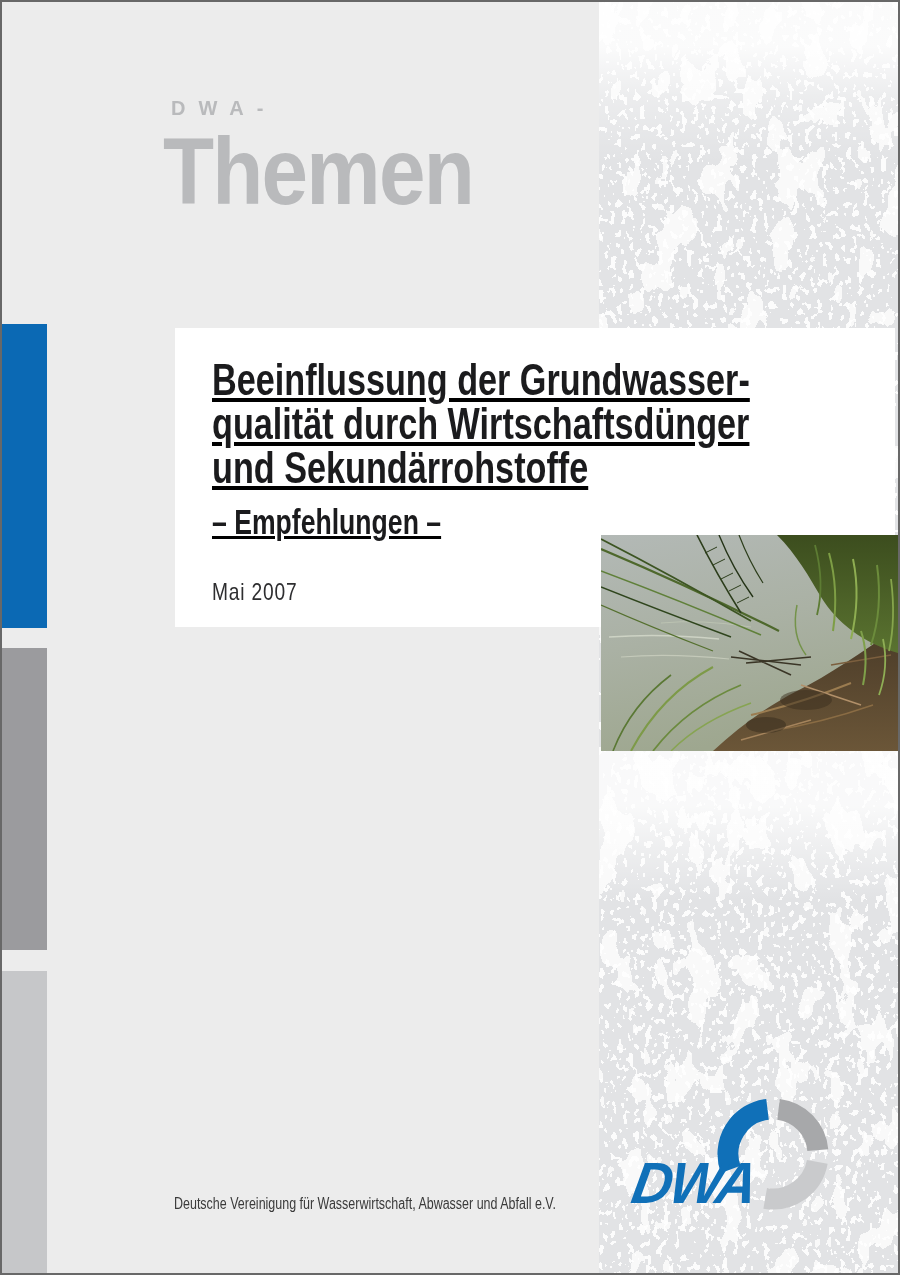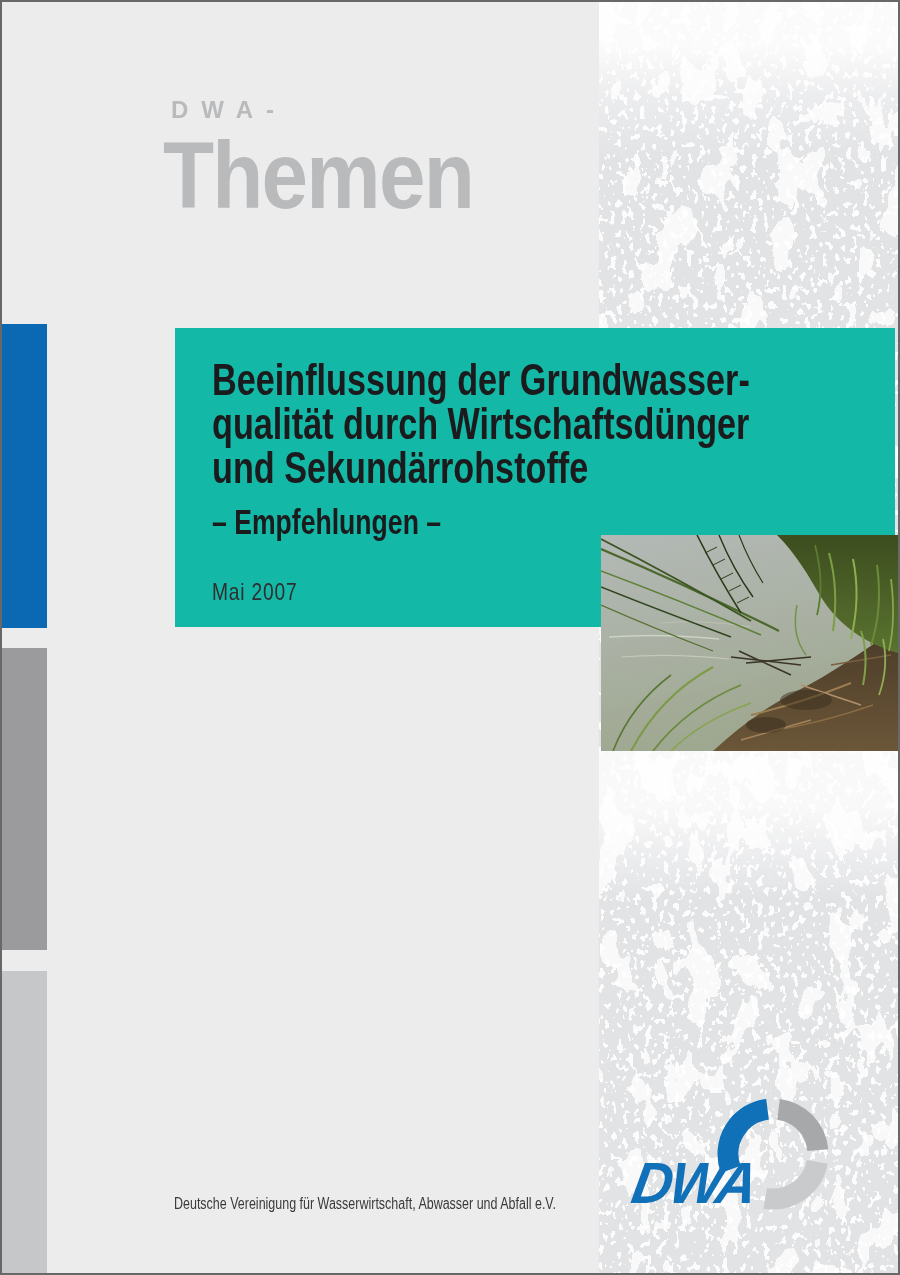--- a/index.html
+++ b/index.html
@@ -22,36 +22,36 @@
     position:absolute;left:0;top:0;width:299px;height:160px;
     background:linear-gradient(180deg, rgba(255,255,255,.85) 0 45px, rgba(255,255,255,.35) 95px, rgba(255,255,255,0) 160px);
   }
   .tex-light-mid{
     position:absolute;left:0;top:748px;width:299px;height:150px;
     background:linear-gradient(180deg, rgba(255,255,255,.8) 0 55px, rgba(255,255,255,.45) 95px, rgba(255,255,255,0) 150px);
   }
   
   .series{position:absolute;left:161px;top:96px;color:#b9babc;z-index:3;}
   .series-prefix{
-    display:block;font-size:24px;font-weight:bold;letter-spacing:13px;line-height:1;
+    display:block;font-size:20px;font-weight:bold;letter-spacing:13px;line-height:1;
     margin-left:8px;
   }
   .series-name{
     display:block;font-size:95px;font-weight:bold;line-height:1;letter-spacing:-2px;
     transform:scaleX(.88);transform-origin:left top;margin-top:6px;
   }
   
   .bar{position:absolute;left:0;width:45px;z-index:2;}
   .bar-blue{top:322px;height:304px;background:#0b69b4;}
   .bar-gray{top:646px;height:302px;background:#9b9b9e;}
   .bar-lightgray{top:969px;height:304px;background:#c6c7c9;}
   
   .title-box{
     position:absolute;left:173px;top:326px;width:720px;height:299px;
-    background:#14b8a6;z-index:4;box-sizing:border-box;padding:30px 0 0 37px;
+    background:#ffffff;z-index:4;box-sizing:border-box;padding:30px 0 0 37px;text-decoration:underline;
   }
   .cover-title{
     margin:0;font-size:45px;line-height:44px;font-weight:bold;color:#1b1b1d;
     transform:scaleX(.76);transform-origin:left top;white-space:nowrap;
   }
   .cover-title span{display:block;}
   .cover-subtitle{
     margin:14px 0 0 0;font-size:35px;line-height:36px;font-weight:bold;color:#1b1b1d;
     transform:scaleX(.76);transform-origin:left top;white-space:nowrap;
   }

